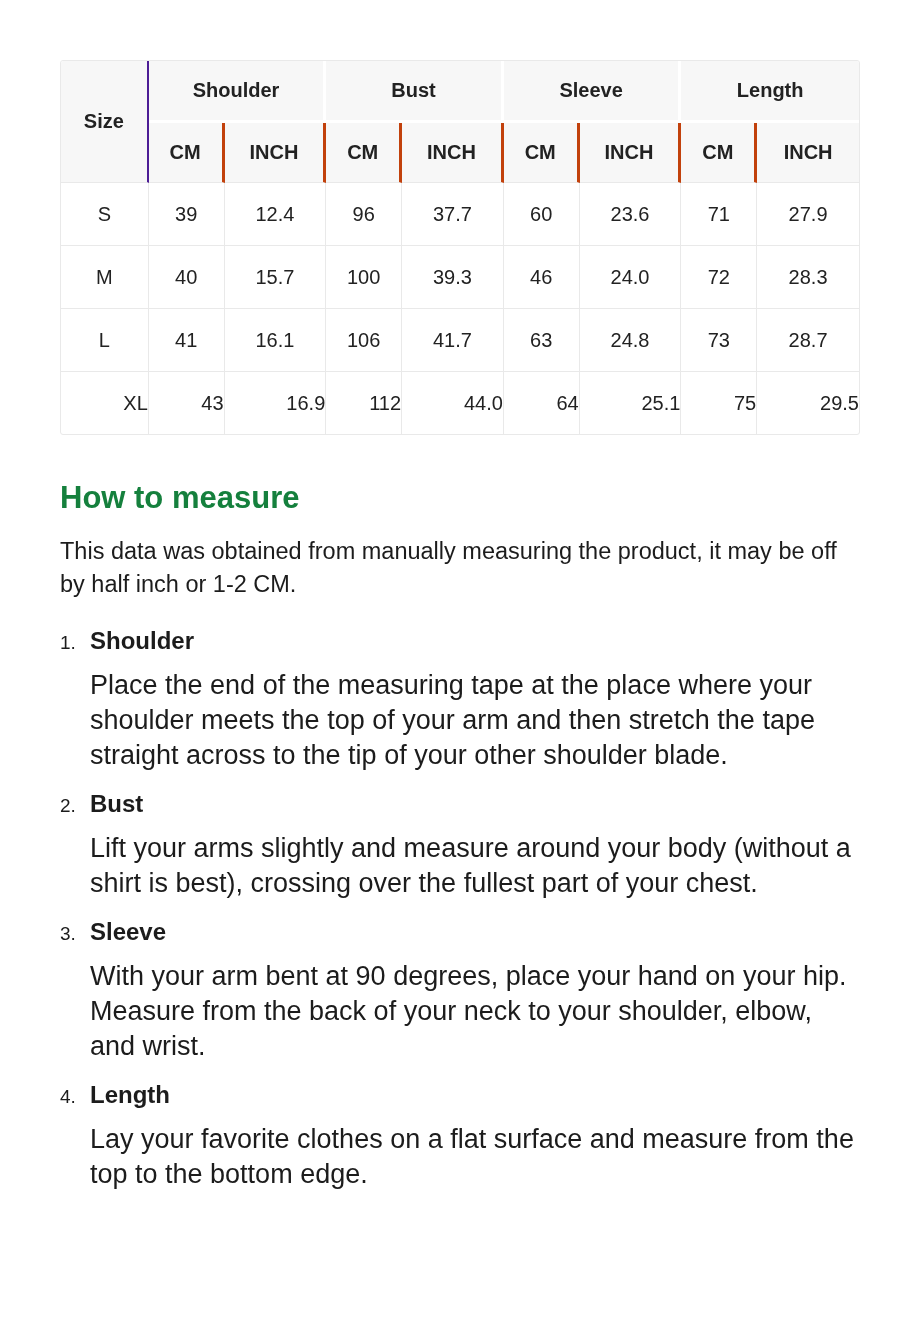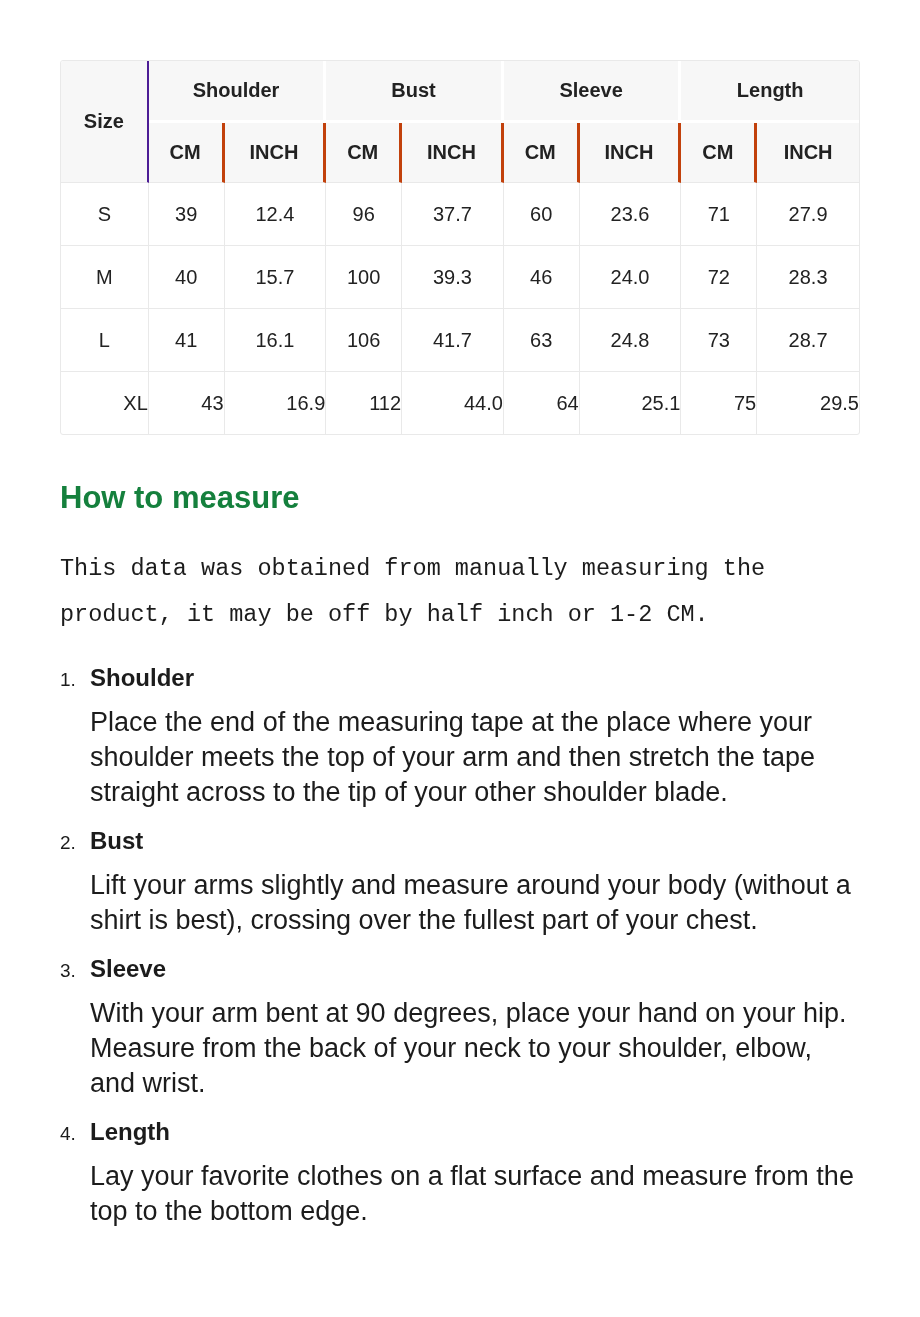--- a/index.html
+++ b/index.html
@@ -69,23 +69,22 @@
   
   h2.htm-title {
     font-size: 31px;
     line-height: 36px;
     font-weight: bold;
     color: #15803d;
     margin: 45px 0 0 0;
   }
   p.htm-intro {
     font-size: 23.5px;
-    line-height: 46px;
-    margin: 30px 0 0 0;
-    font-family: Liberation Mono, monospace;
+    line-height: 33px;
+    margin: 19px 0 0 0;
   }
   ol.steps {
     list-style: none;
     margin: 26px 0 0 0;
     padding: 0;
   }
   li.step { margin: 0; padding: 0; }
   .step-head {
     display: flex;
     align-items: baseline;

